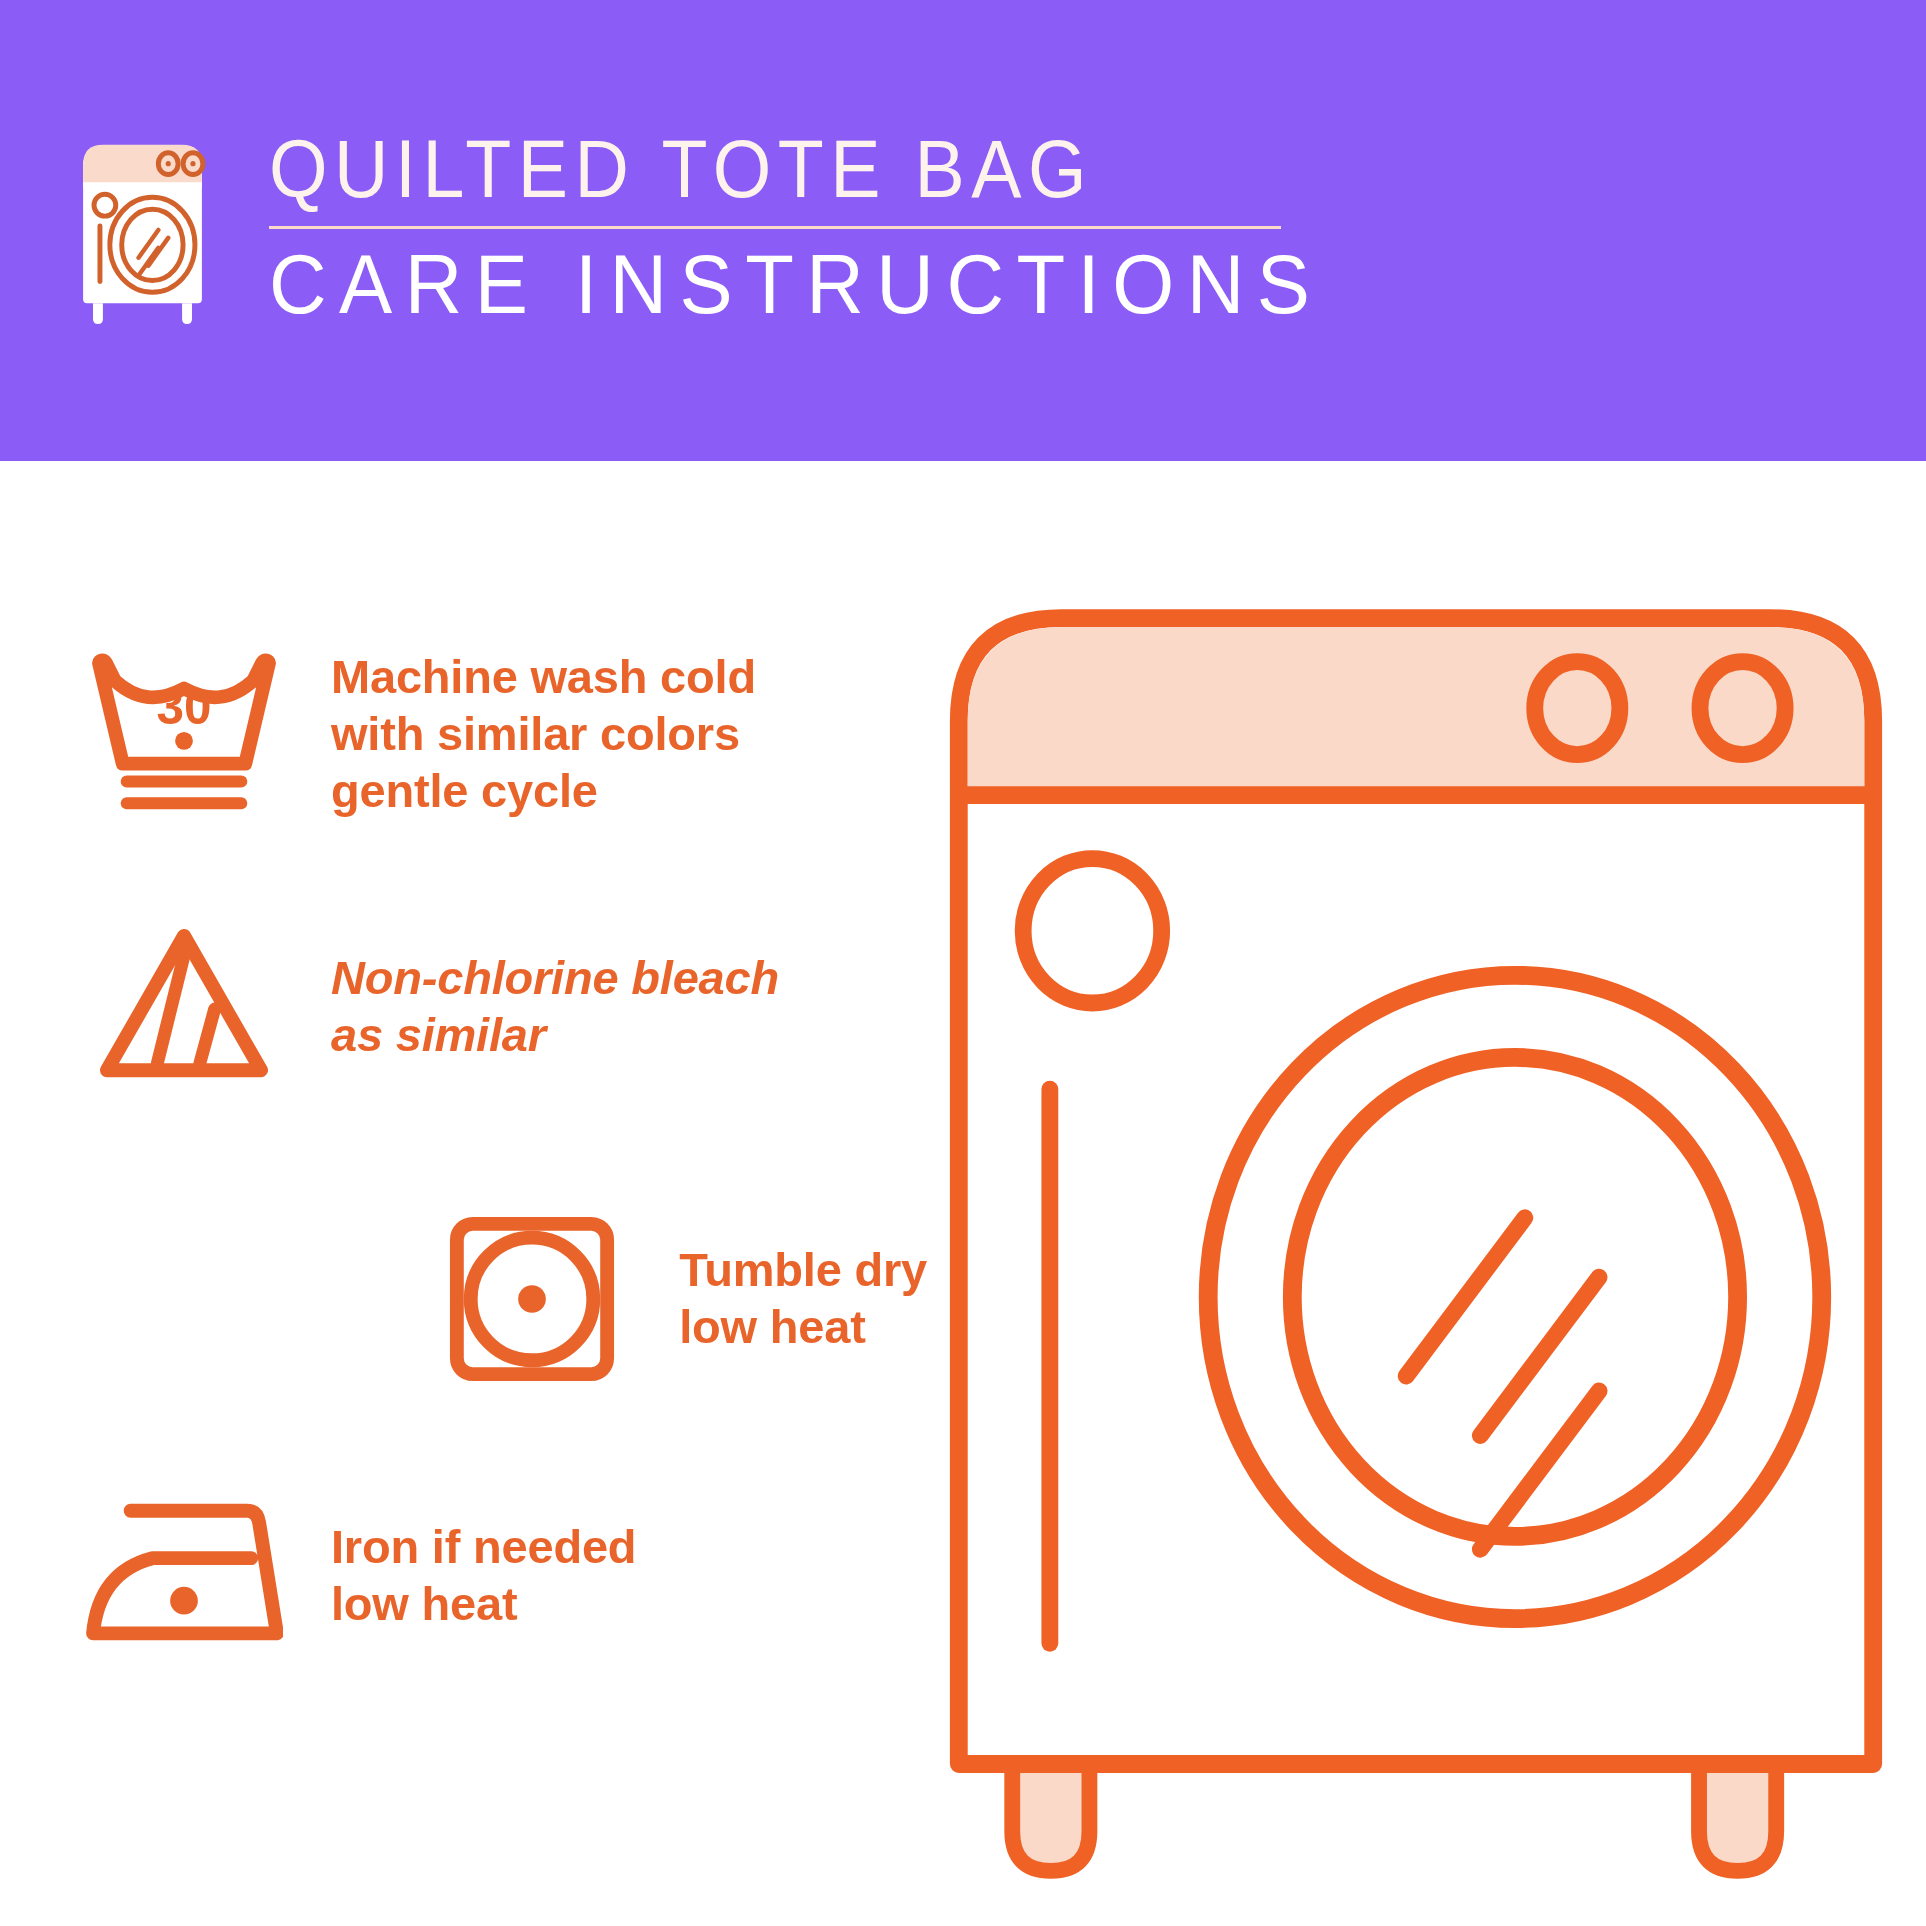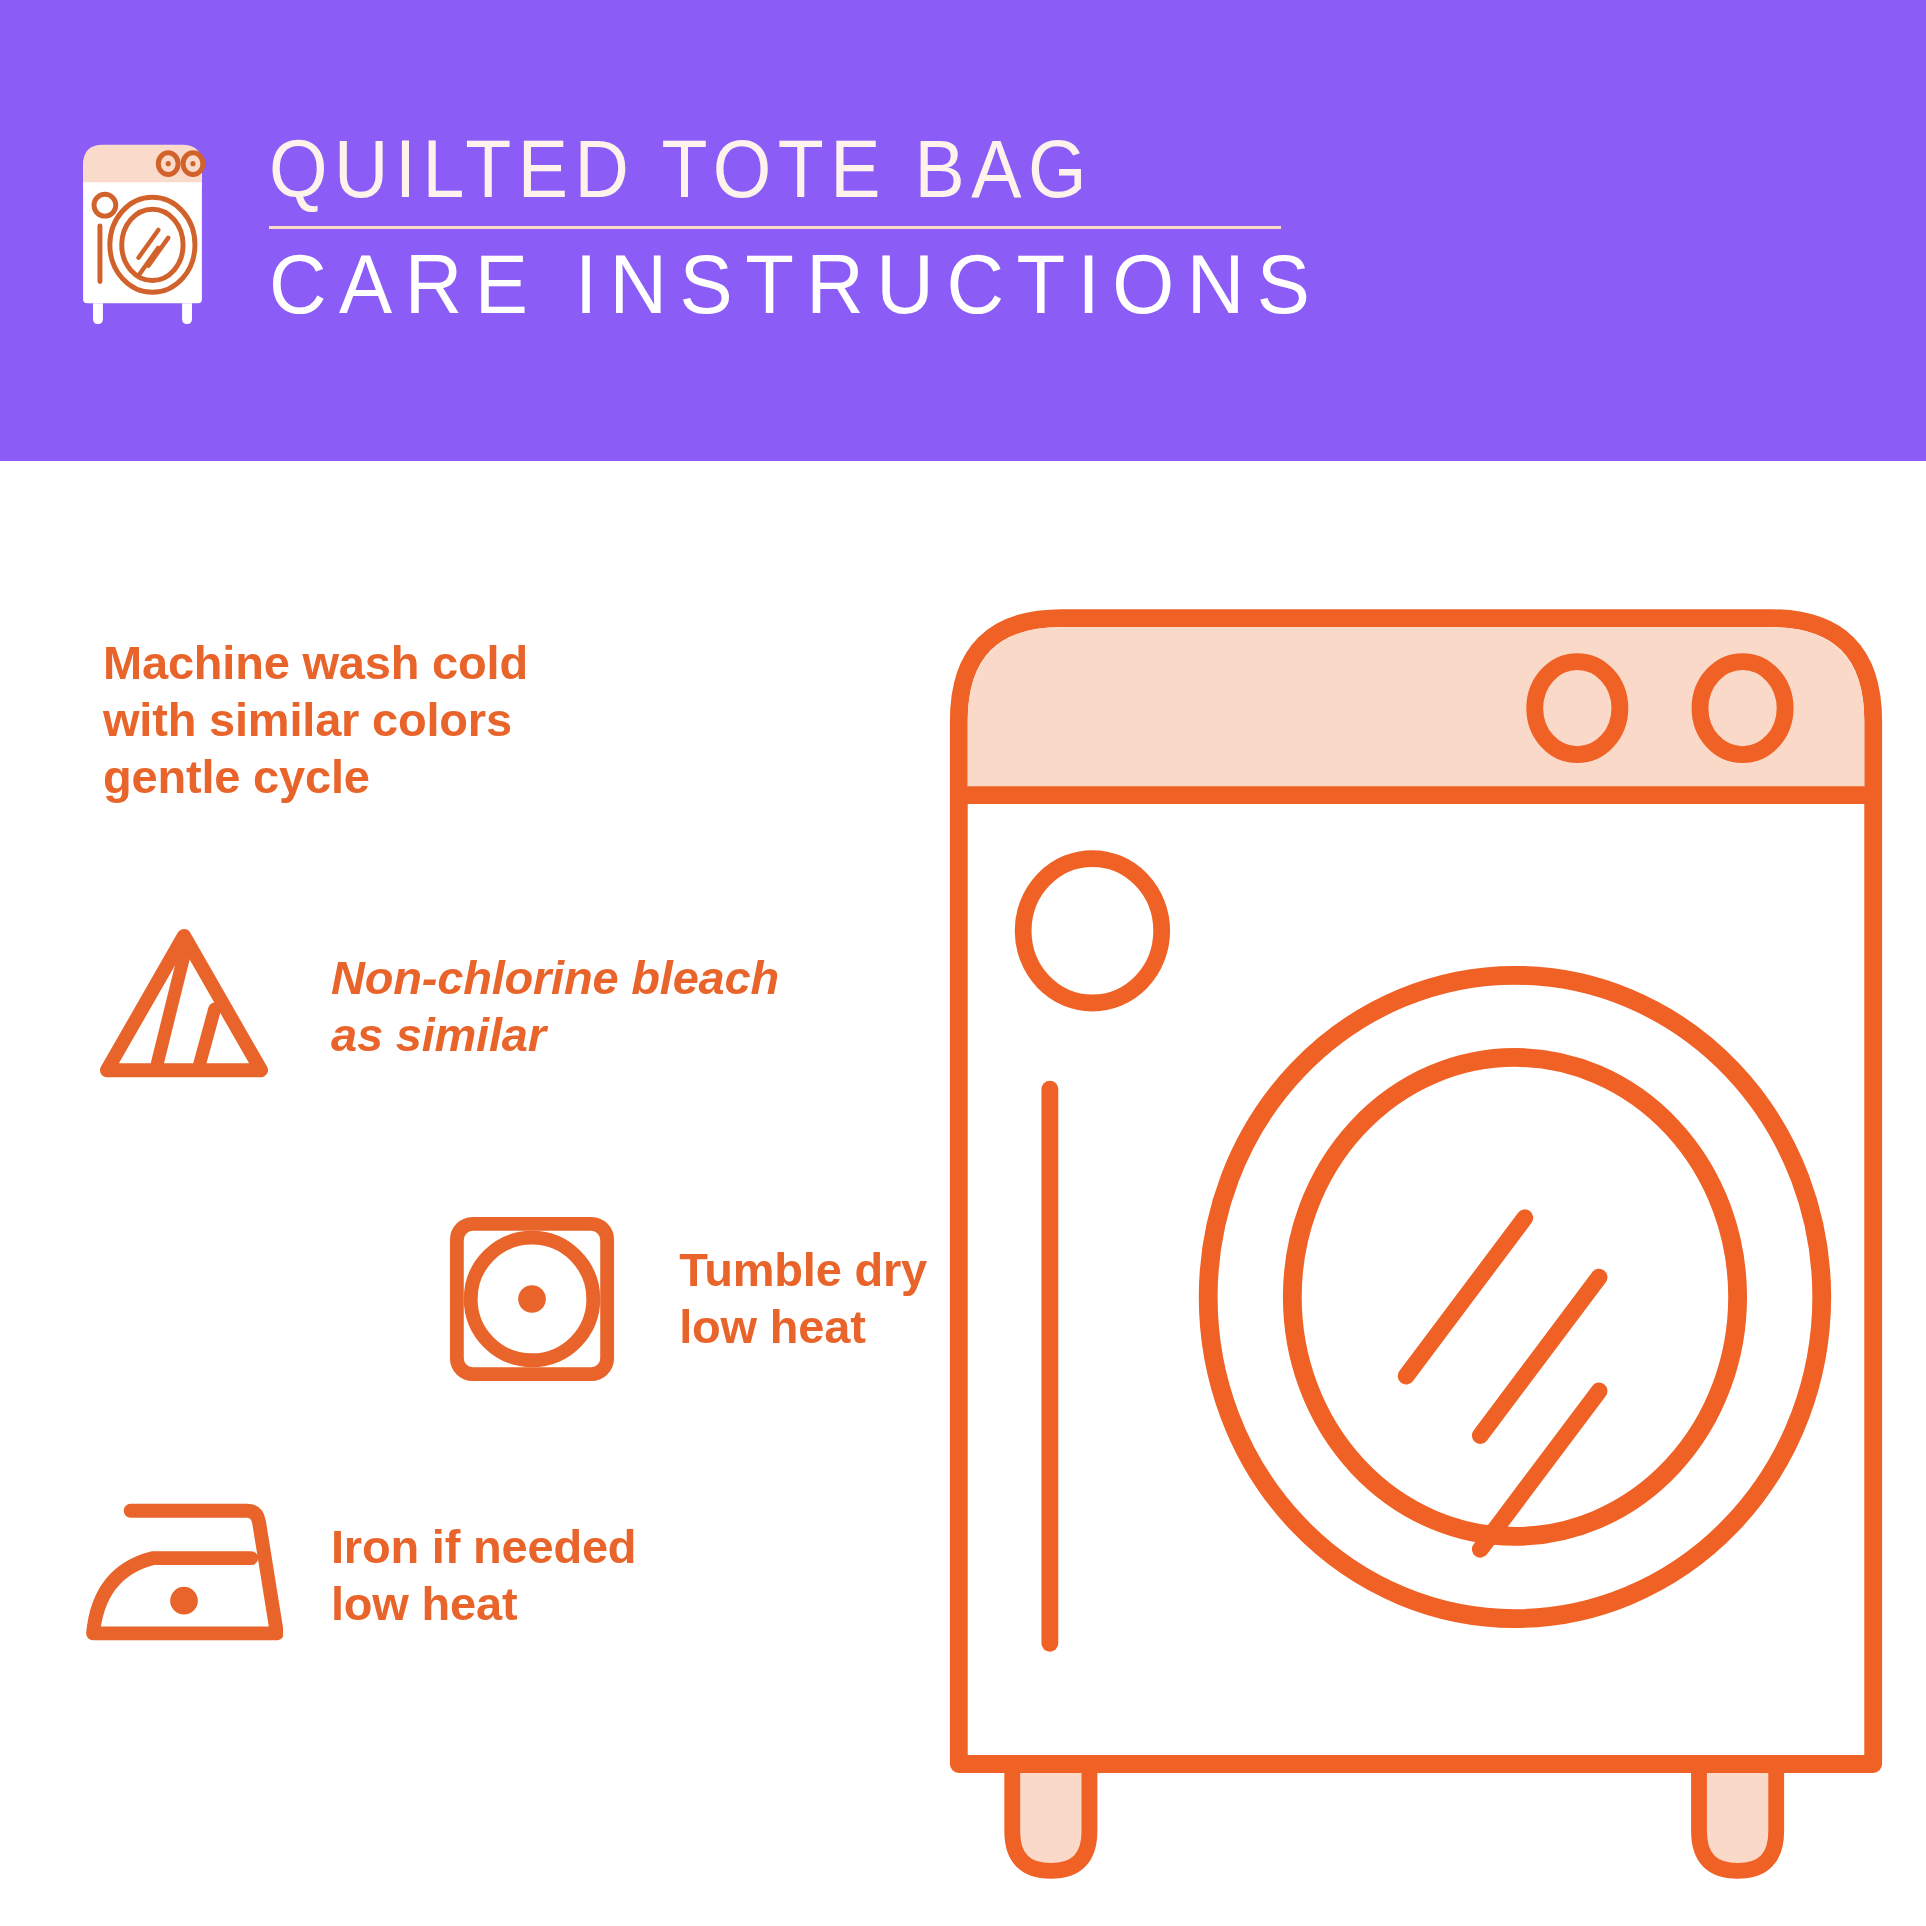--- a/index.html
+++ b/index.html
@@ -157,20 +157,29 @@
       <div id="title-rule"></div>
       <div class="title-line-2">CARE INSTRUCTIONS</div>
     </div>
 
   </div>
 </div>
 
 <div id="care-list">
 
   <div class="care-row" id="row-wash">
+    <div class="care-icon">
+      <svg viewBox="0 0 200 175" width="198" height="173" xmlns="http://www.w3.org/2000/svg">
+        <path d="M14 16 C14 14 18 12 21 16 L30 34 C52 54 74 56 100 42 C126 56 148 54 170 34 L179 16 C182 12 186 14 186 16 L162 118 L38 118 Z" fill="none" stroke="#E8642A" stroke-width="14" stroke-linejoin="round" stroke-linecap="round"></path>
+        <text x="100" y="78" font-family="'Liberation Sans', sans-serif" font-size="50" font-weight="700" fill="#E8642A" text-anchor="middle">30</text>
+        <circle cx="100" cy="95" r="9" fill="#E8642A"></circle>
+        <rect x="36" y="130" width="128" height="12" rx="6" fill="#E8642A"></rect>
+        <rect x="36" y="152" width="128" height="12" rx="6" fill="#E8642A"></rect>
+      </svg>
+    </div>
     <div class="care-text">
       <span class="ln">Machine wash cold</span>
       <span class="ln">with similar colors</span>
       <span class="ln">gentle cycle</span>
     </div>
   </div>
 
   <div class="care-row" id="row-bleach">
     <div class="care-icon">
       <svg viewBox="0 0 200 175" width="198" height="173" xmlns="http://www.w3.org/2000/svg">

